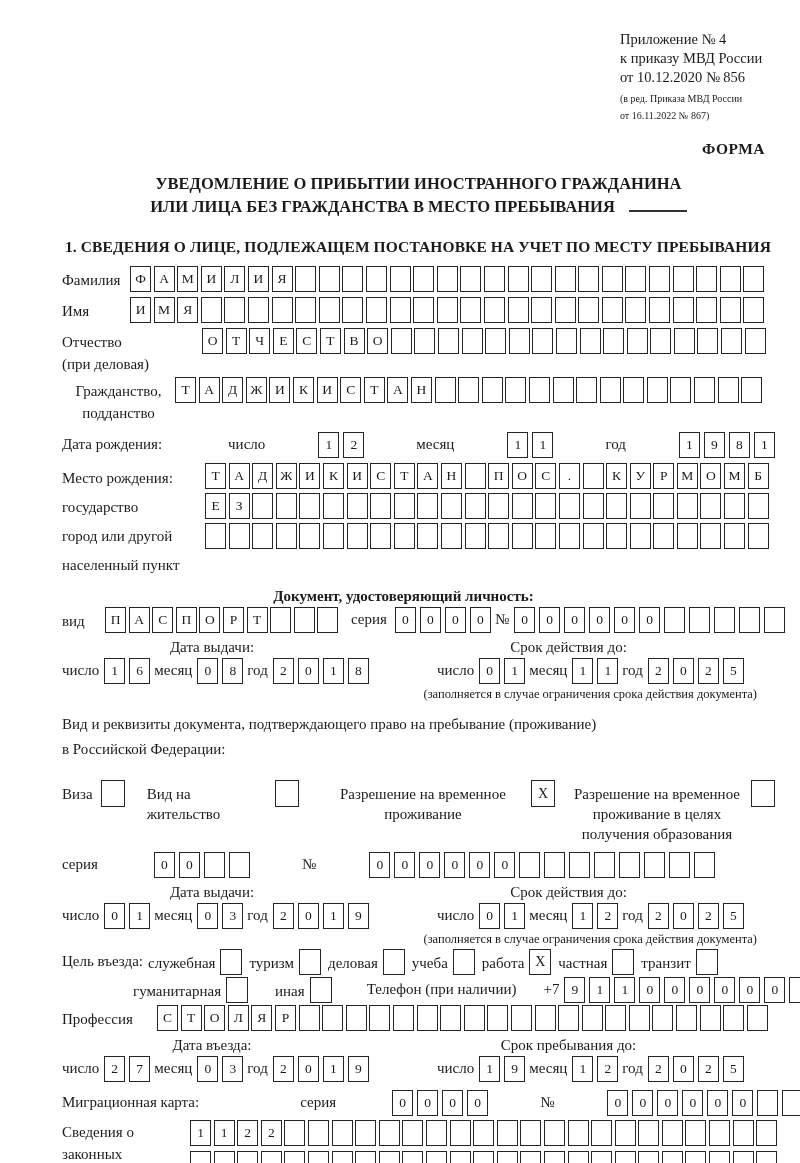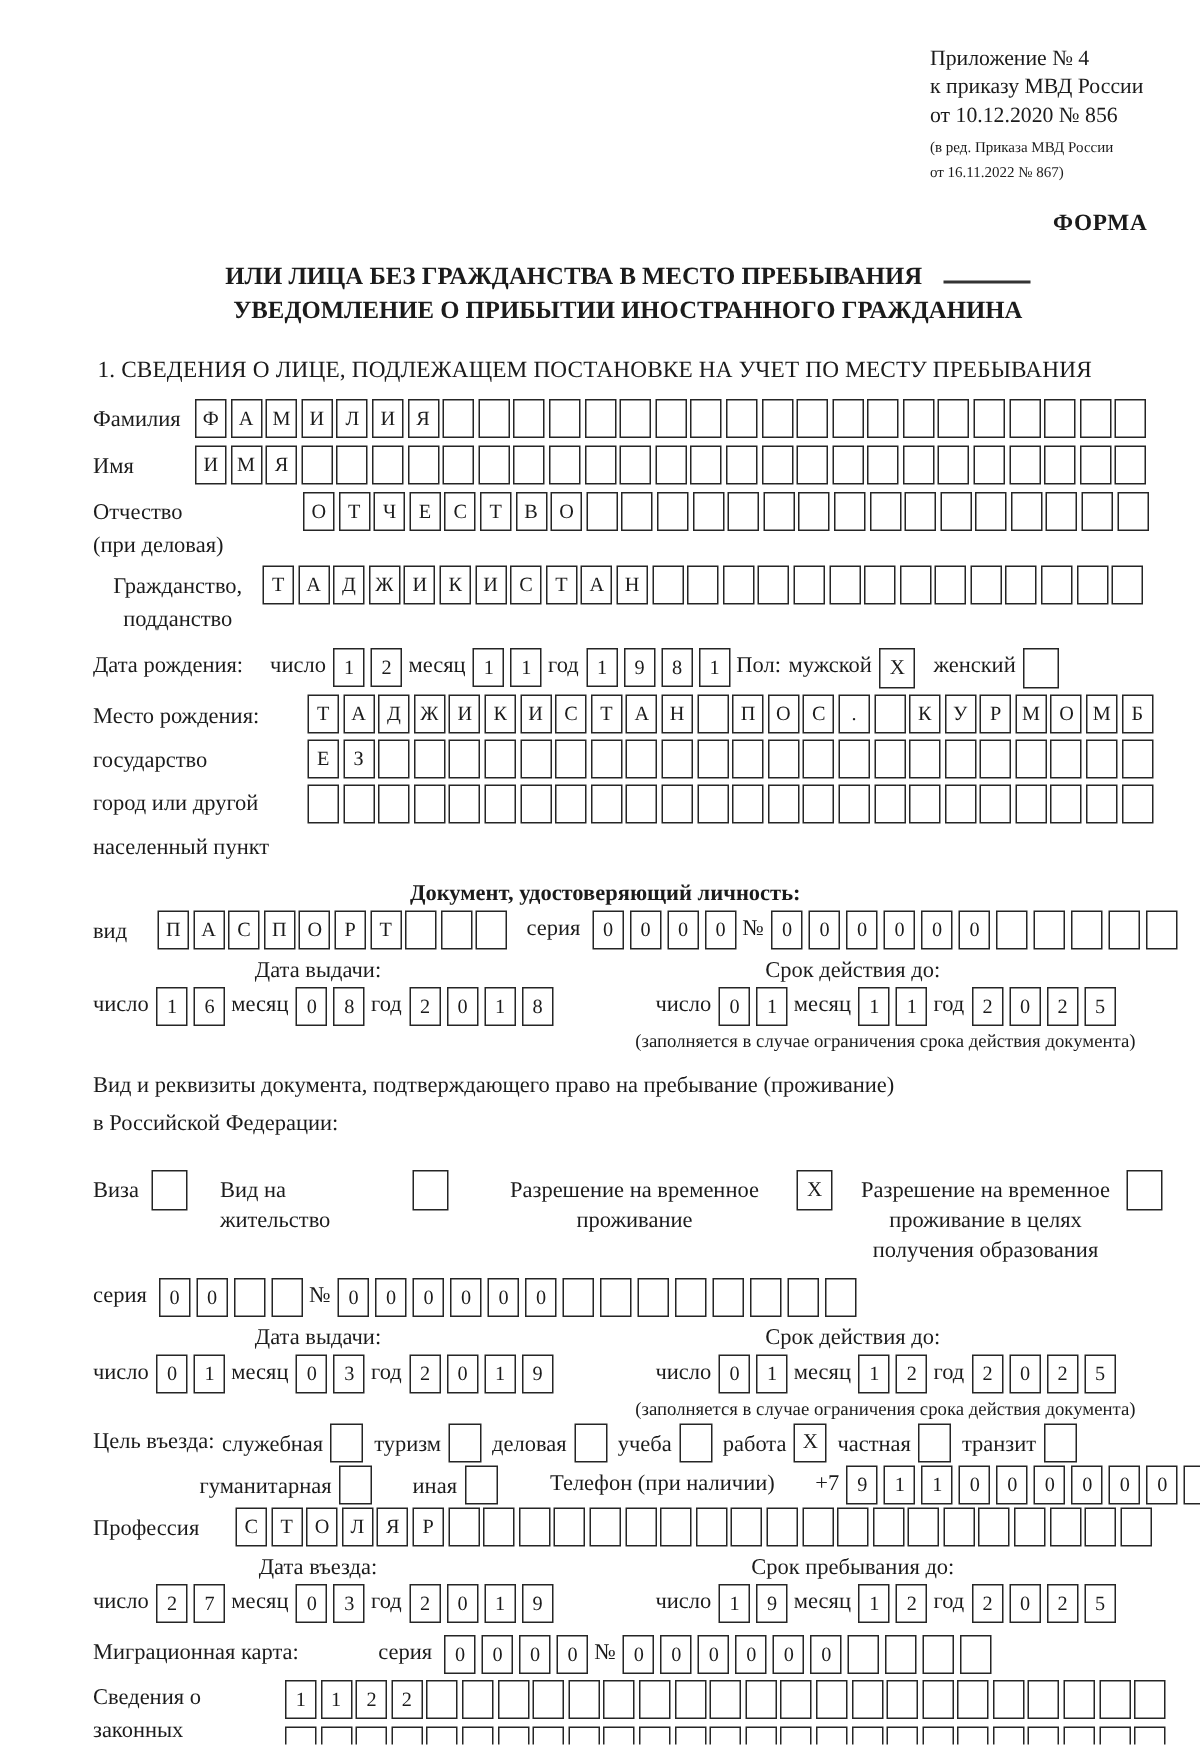--- a/index.html
+++ b/index.html
@@ -9,42 +9,42 @@
 
   
   .hdr-block { margin-left:558px; font-size:14.5px; line-height:19px; }
   .hdr-block .ed { font-size:10px; line-height:17px; }
   .hdr-block .ed.first { margin-top:3px; }
   .form-label { text-align:right; padding-right:10px; font-weight:bold; font-size:15.5px; margin-top:16px; letter-spacing:0.5px; }
 
   
   .title { text-align:center; font-weight:bold; font-size:16.5px; line-height:23px; margin-top:14px; }
   .title-underline { display:inline-block; width:58px; border-bottom:2px solid #333; margin-left:14px; vertical-align:baseline; height:14px; }
-  .section-heading { font-weight:normal; font-size:15.5px; margin-top:20px; margin-left:3px; letter-spacing:0.1px; }
+  .section-heading { font-weight:bold; font-size:15.5px; margin-top:20px; margin-left:3px; letter-spacing:0.1px; }
 
   
   .frow { display:flex; align-items:flex-start; margin-top:5px; }
   .flabel { font-size:15px; line-height:22px; padding-top:3px; flex-shrink:0; }
   .w68 { width:68px; }
   .w140 { width:140px; }
   .w113 { width:113px;text-align:center; }
   .w143 { width:143px; }
   .w43 { width:43px; }
   .w95 { width:95px; }
   .w128 { width:128px; }
   .cells { display:flex; flex-wrap:nowrap; }
   .cell { width:21px; height:26px; border:1.6px solid #252525; margin-right:2.6px;
           display:inline-flex; align-items:center; justify-content:center;
           font-size:13.5px; flex-shrink:0; background:#fff; }
   .dcells .cell { margin-right:4px; }
   .dlbl { font-size:15px; padding-top:4px; margin-right:5px; flex-shrink:0; }
   .cbox { width:24px; height:27px; border:1.6px solid #252525; display:inline-flex;
           align-items:center; justify-content:center; font-size:14px; flex-shrink:0; background:#fff; }
 
-  .mt2 { margin-top:2px; } .mt8 { margin-top:8px; } .mt10 { margin-top:10px; }
+  .mt2 { margin-top:2px; } .mt8 { margin-top:8px;gap:48px; } .mt10 { margin-top:10px; }
 
   
   .doc-heading { text-align:center; font-weight:bold; font-size:15px; margin-top:8px; margin-right:30px; }
 
   
   .dates-head { display:flex; font-size:15px; margin-top:6px; }
   .dh-left { width:300px; text-align:center; }
   .dh-right { flex:1; text-align:center; }
   .dates-row { display:flex; margin-top:2px; }
   .dgroup { display:flex; align-items:flex-start; }
@@ -73,22 +73,22 @@
     <div>Приложение № 4</div>
     <div>к приказу МВД России</div>
     <div>от 10.12.2020 № 856</div>
     <div class="ed first">(в ред. Приказа МВД России</div>
     <div class="ed">от 16.11.2022 № 867)</div>
   </div>
 
   <div class="form-label">ФОРМА</div>
 
   <div class="title">
+    <div>УВЕДОМЛЕНИЕ О ПРИБЫТИИ ИНОСТРАННОГО ГРАЖДАНИНА</div>
     <div><span>ИЛИ ЛИЦА БЕЗ ГРАЖДАНСТВА В МЕСТО ПРЕБЫВАНИЯ</span><span class="title-underline"></span></div>
-    <div>УВЕДОМЛЕНИЕ О ПРИБЫТИИ ИНОСТРАННОГО ГРАЖДАНИНА</div>
   </div>
 
   <div class="section-heading">1. СВЕДЕНИЯ О ЛИЦЕ, ПОДЛЕЖАЩЕМ ПОСТАНОВКЕ НА УЧЕТ ПО МЕСТУ ПРЕБЫВАНИЯ</div>
 
   <div class="frow mt10">
     <span class="flabel w68">Фамилия</span>
     <span class="cells">
         <span class="cell">Ф</span>
         <span class="cell">А</span>
         <span class="cell">М</span>

